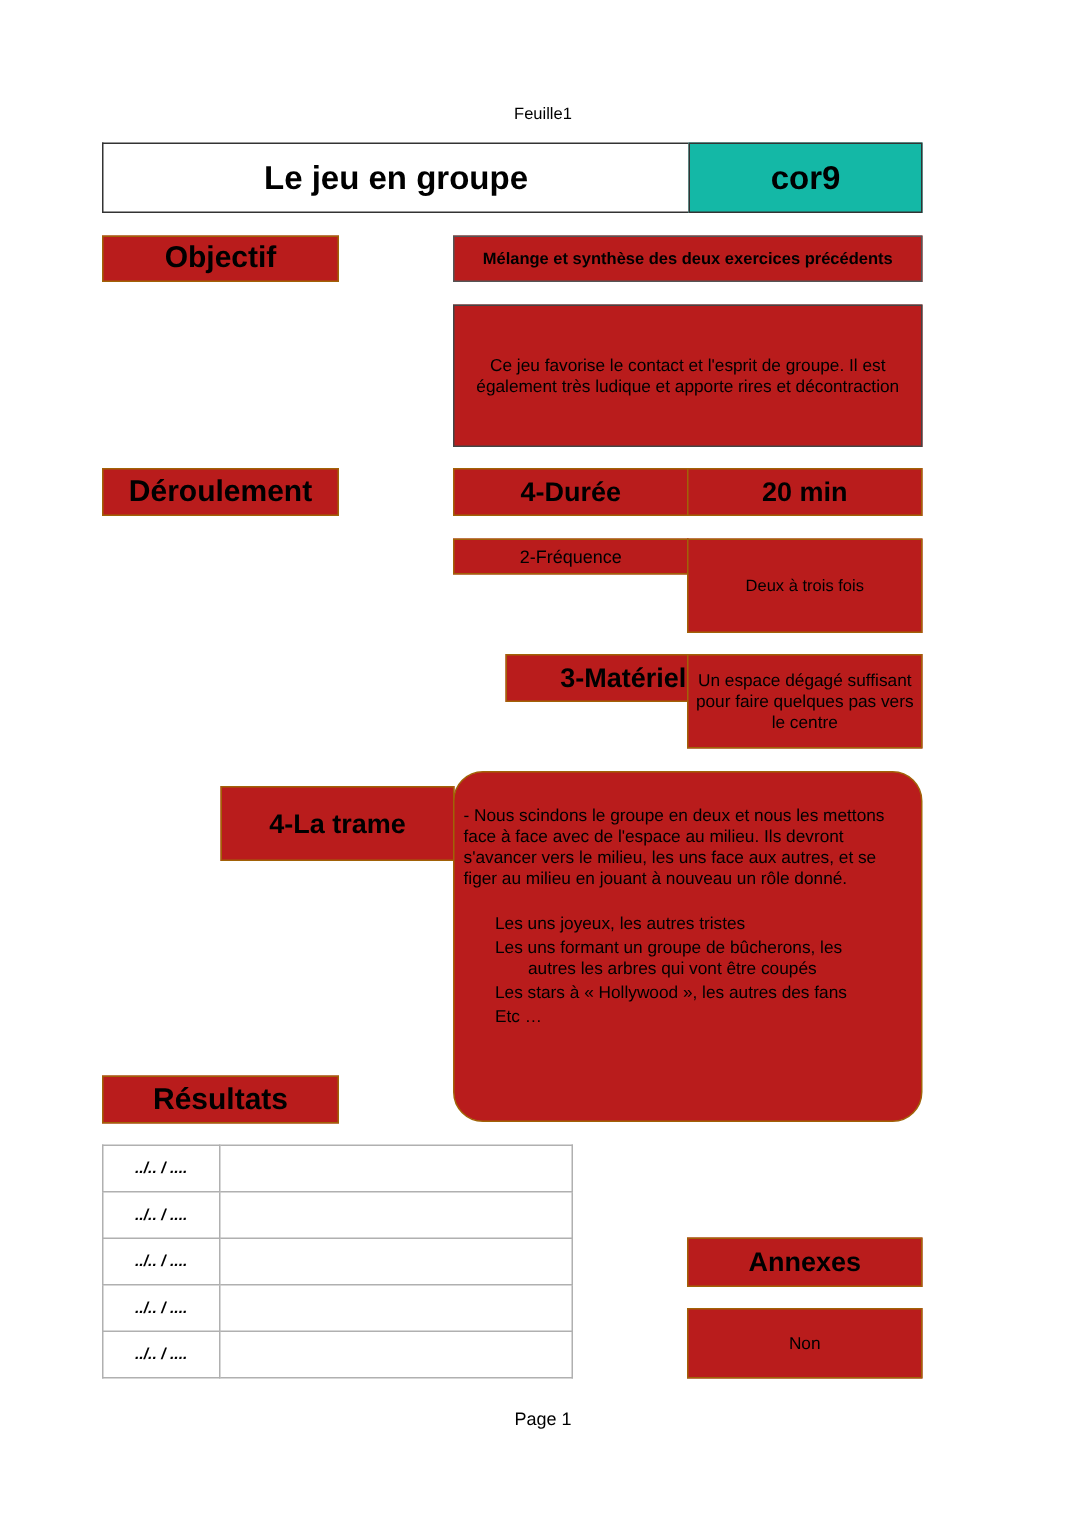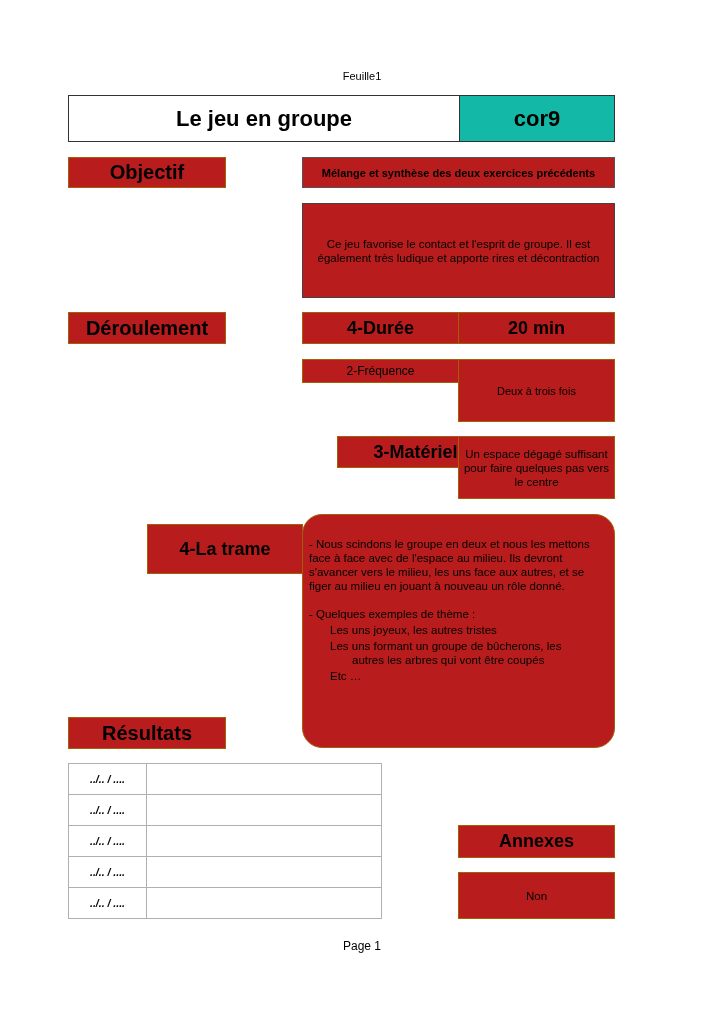--- a/index.html
+++ b/index.html
@@ -65,24 +65,24 @@
 <div class="abs box center" id="freq-label">2-Fréquence</div>
 <div class="abs box center" id="freq-value">Deux à trois fois</div>
 
 <div class="abs box center" id="mat-label">3-Matériel</div>
 <div class="abs box center" id="mat-value">Un espace dégagé suffisant pour faire quelques pas vers le centre</div>
 
 <div class="abs box center" id="trame-label">4-La trame</div>
 <div class="abs box" id="trame-text">
   <p>- Nous scindons le groupe en deux et nous les mettons face à face avec de l'espace au milieu. Ils devront s'avancer vers le milieu, les uns face aux autres, et se figer au milieu en jouant à nouveau un rôle donné.</p>
   <div class="gap"></div>
-  <p>- Quelques exemples de thème :</p>
   <p class="ind">Les uns joyeux, les autres tristes</p>
   <p class="ind">Les uns formant un groupe de bûcherons, les</p>
   <p class="ind2">autres les arbres qui vont être coupés</p>
+  <p class="ind">Les stars à « Hollywood », les autres des fans</p>
   <p class="ind">Etc …</p>
 </div>
 
 <div class="abs box center hdr" id="resultats-box">Résultats</div>
 <table class="abs" id="results-table">
   <tbody>
     <tr>
       <td class="date">../.. / ....</td>
       <td></td>
     </tr>

